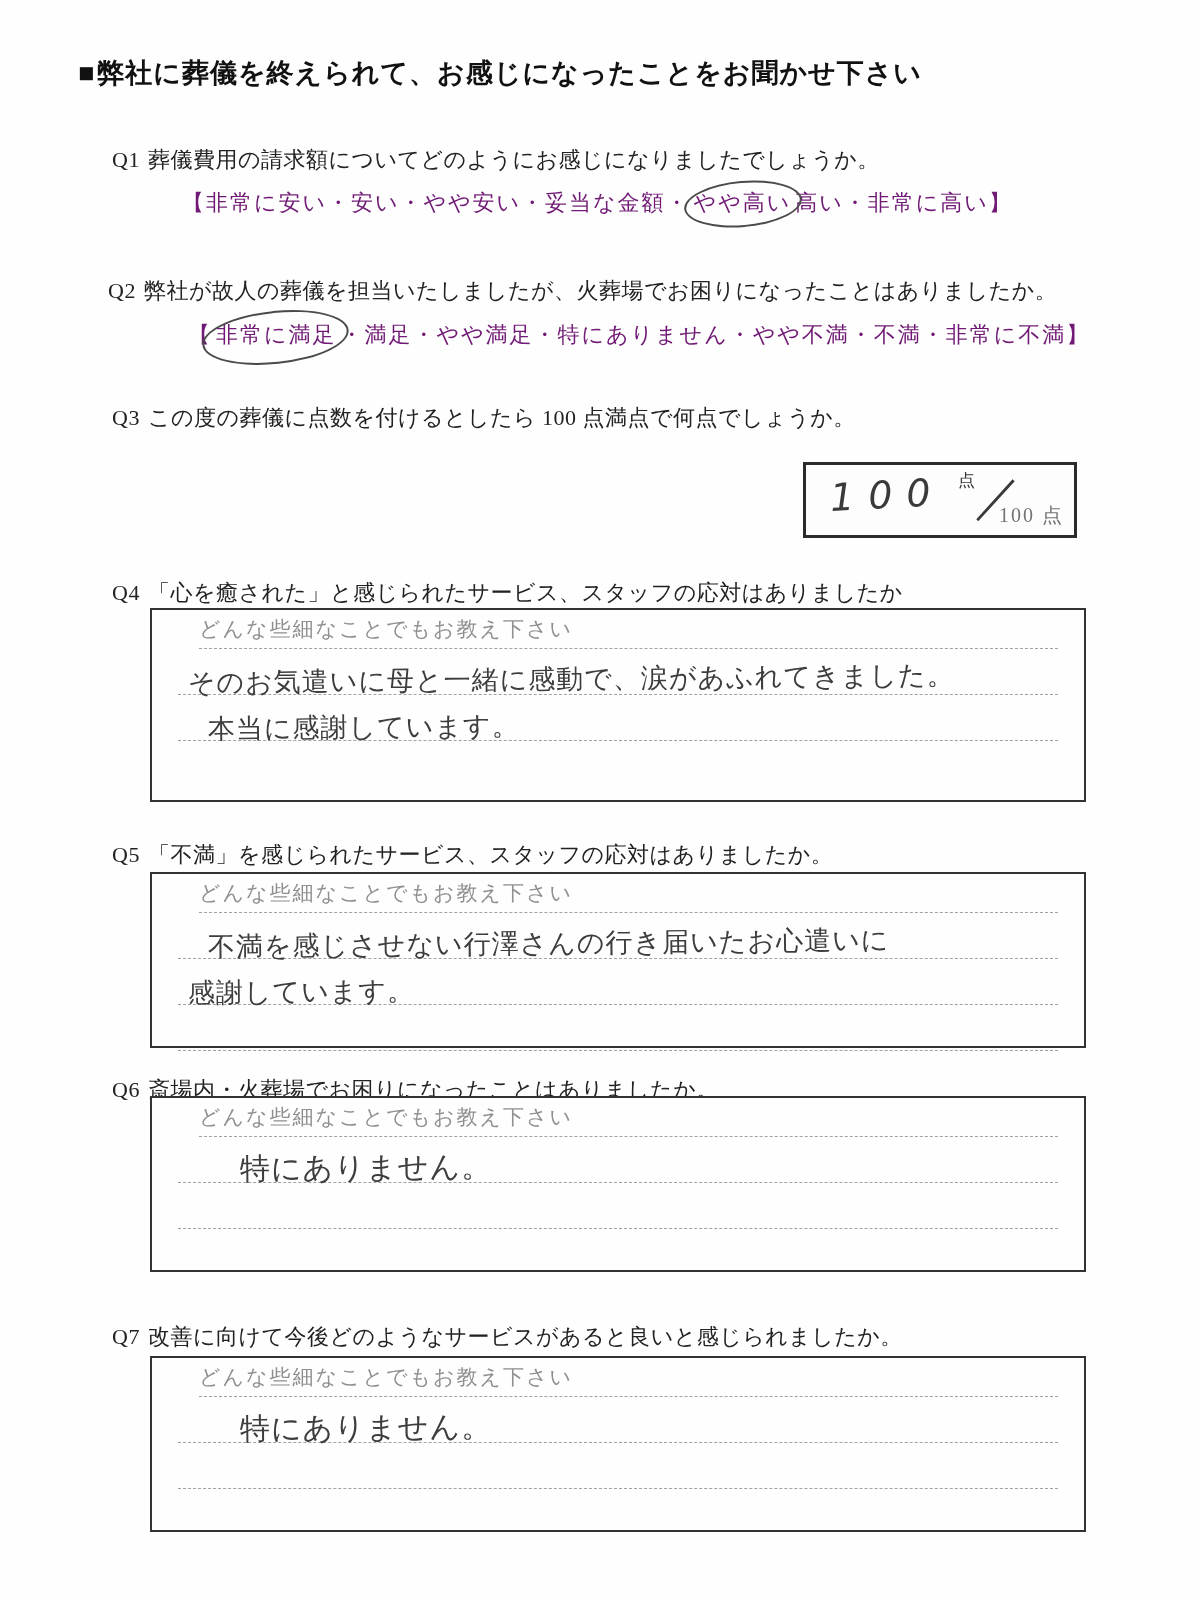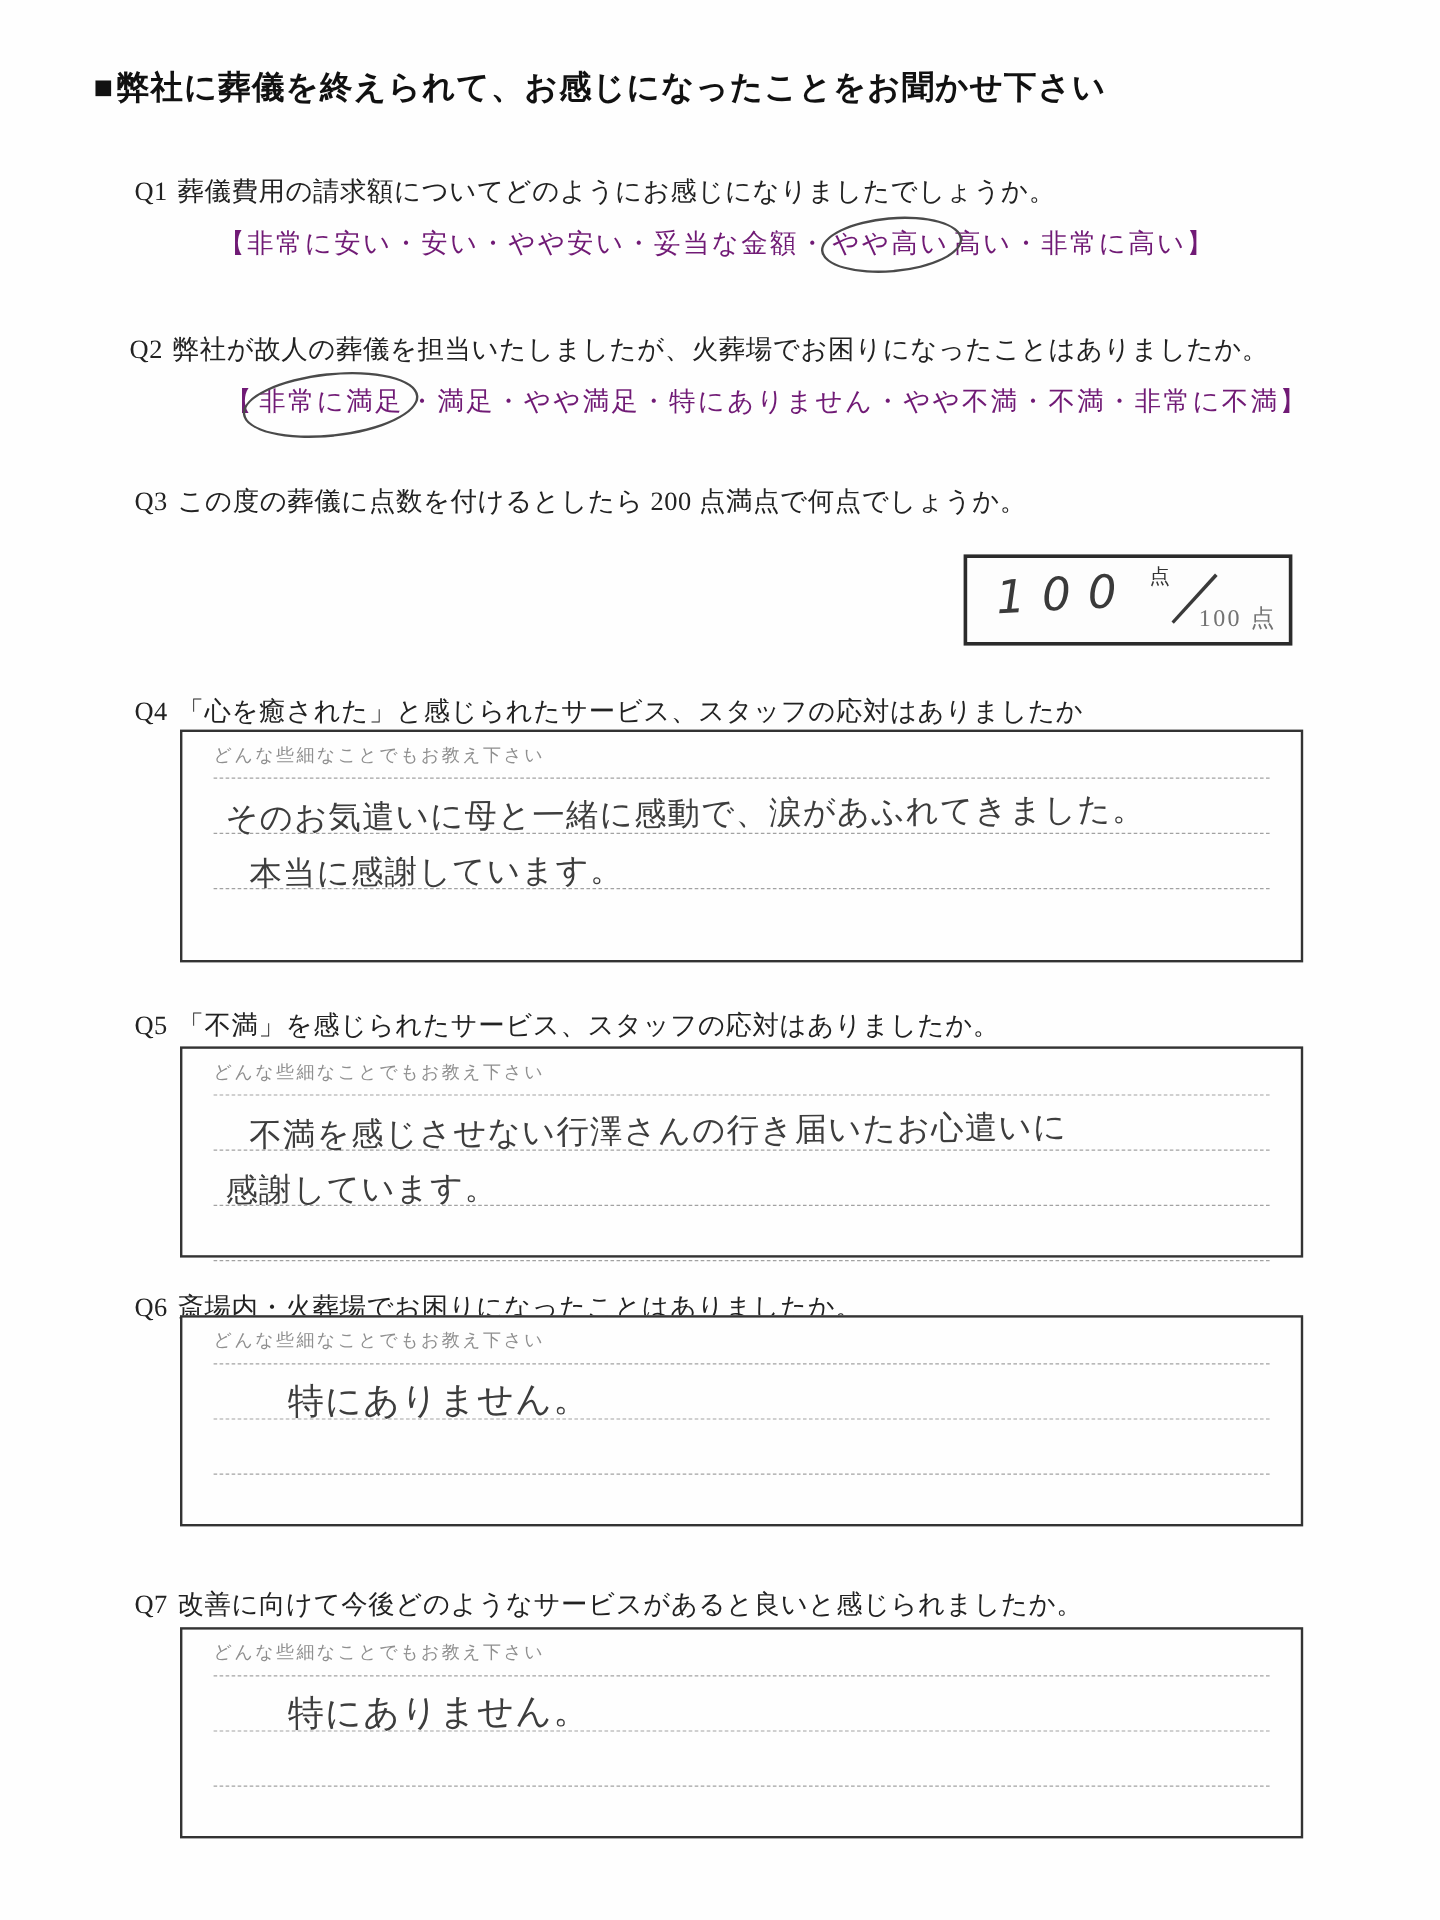--- a/index.html
+++ b/index.html
@@ -46,23 +46,24 @@
   .score-slash{position:absolute;left:168px;top:4px;font-size:48px;line-height:56px;color:#3a3a3a;}
   .score-max{position:absolute;right:10px;bottom:6px;font-size:20px;letter-spacing:2px;color:#737373;}
   
   .ans-box{
     position:absolute;left:150px;width:936px;
     border:2px solid #333;background:#fefefe;
     padding:0 26px;box-sizing:border-box;
   }
   .ans-instruction{
     height:38px;display:flex;align-items:center;
-    font-size:15px;letter-spacing:2px;color:#8f8f8f;
+    font-size:21px;letter-spacing:2px;color:#8f8f8f;
     border-bottom:1px dashed #a2a2a2;
     font-family:"Liberation Sans","DejaVu Sans",sans-serif;
+    margin-left:21px;
   }
   .ans-row{
     height:45px;border-bottom:1px dashed #a2a2a2;
     display:flex;align-items:flex-end;overflow:visible;
   }
   .handwriting{
     font-family:"DejaVu Sans","Liberation Sans",sans-serif;
     font-size:27px;color:#3d3d3d;letter-spacing:1px;
     transform:rotate(-0.6deg);transform-origin:left bottom;
     white-space:nowrap;line-height:1.15;
@@ -91,21 +92,21 @@
   </div>
 
   <div class="q-heading" style="left:108px;top:276px;">
     <span class="q-id">Q2</span><span>弊社が故人の葬儀を担当いたしましたが、火葬場でお困りになったことはありましたか。</span>
   </div>
   <div class="options-line" style="left:188px;top:320px;">
     <span>【</span><span class="circled big">非常に満足</span><span>・満足・やや満足・特にありません・やや不満・不満・非常に不満】</span>
   </div>
 
   <div class="q-heading" style="left:112px;top:403px;">
-    <span class="q-id">Q3</span><span>この度の葬儀に点数を付けるとしたら 200 点満点で何点でしょうか。</span>
+    <span class="q-id">Q3</span><span>この度の葬儀に点数を付けるとしたら 100 点満点で何点でしょうか。</span>
   </div>
   <div class="score-box">
     <span class="score-value">100</span>
     <span class="score-unit">点</span>
     <span class="score-slash">／</span>
     <span class="score-max">100 点</span>
   </div>
 
   <div class="q-heading" style="left:112px;top:578px;">
     <span class="q-id">Q4</span><span>「心を癒された」と感じられたサービス、スタッフの応対はありましたか</span>

